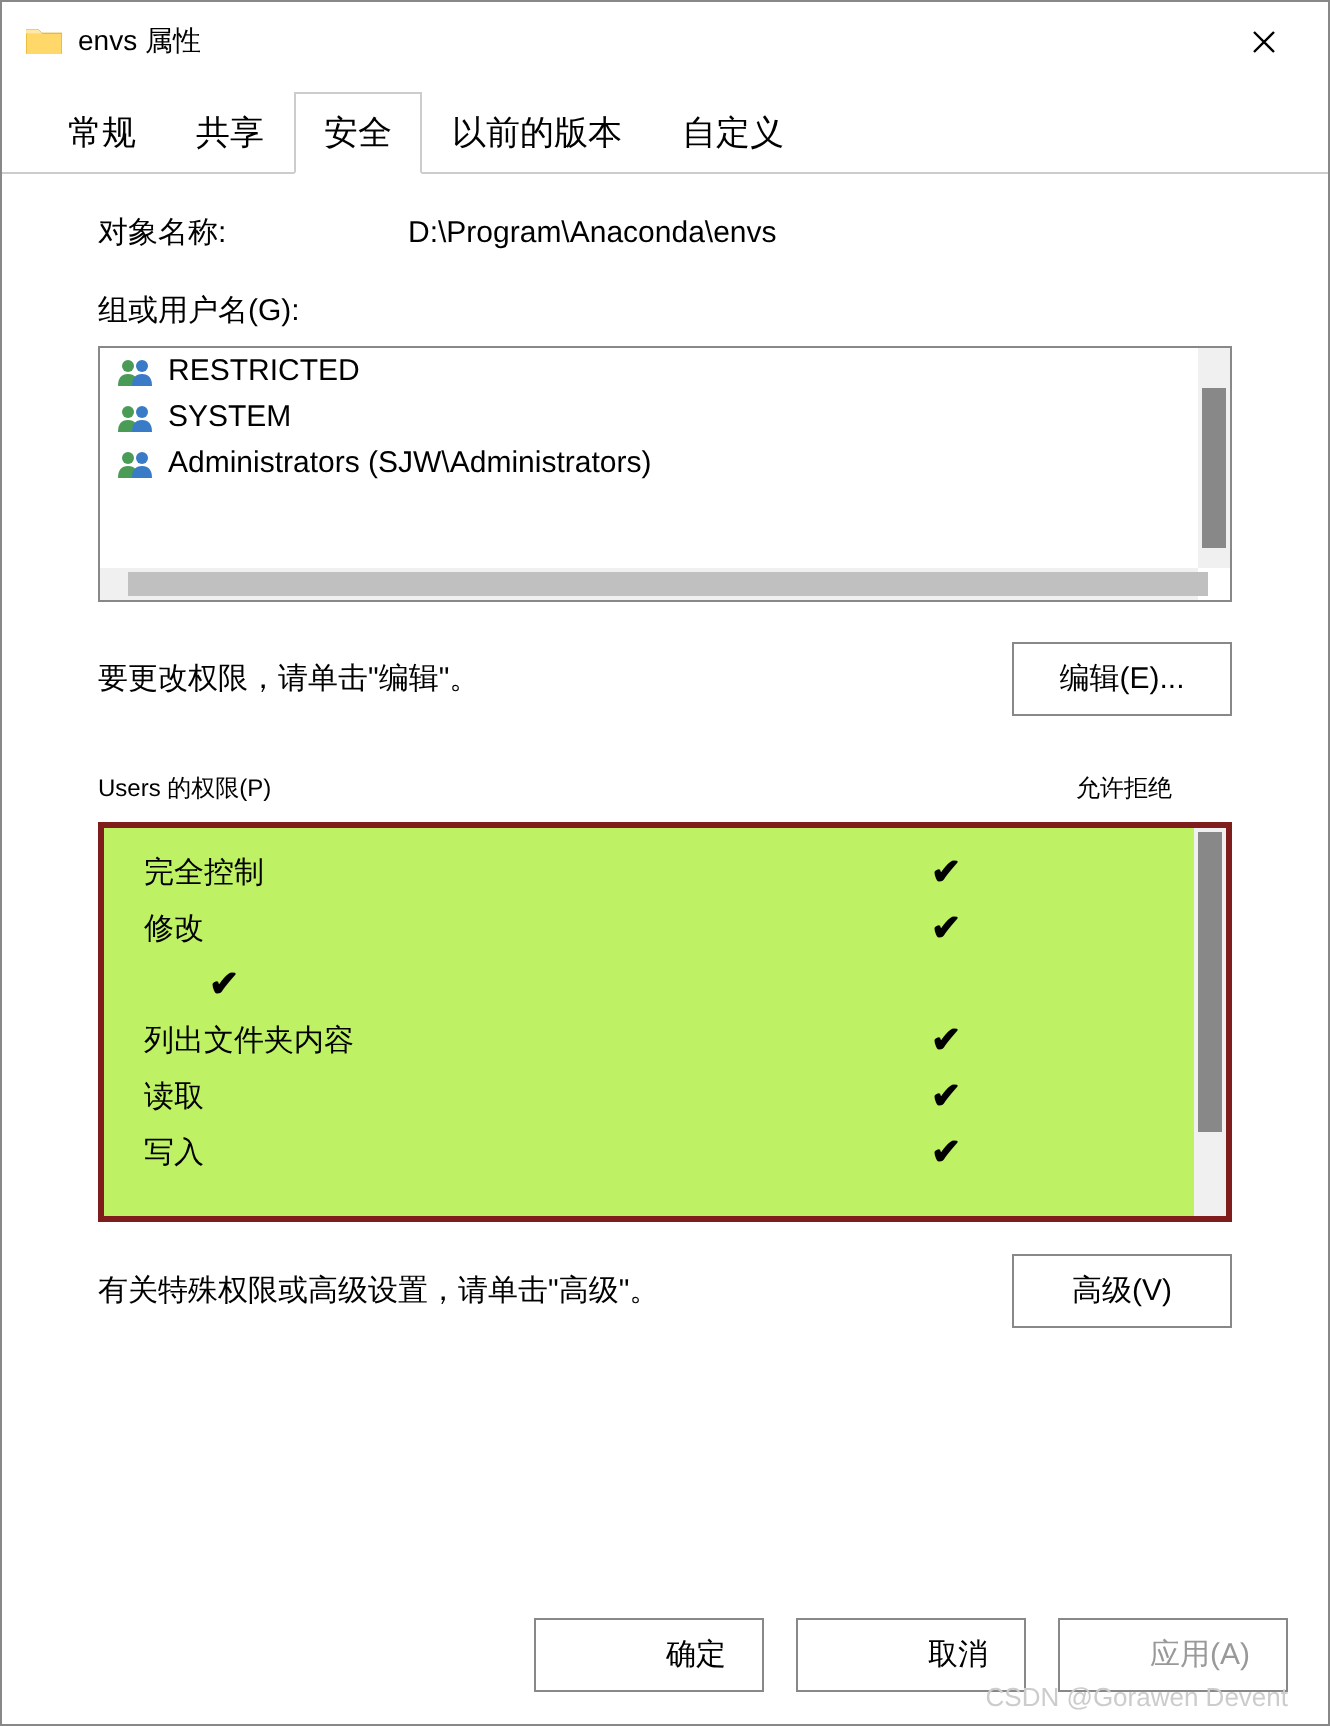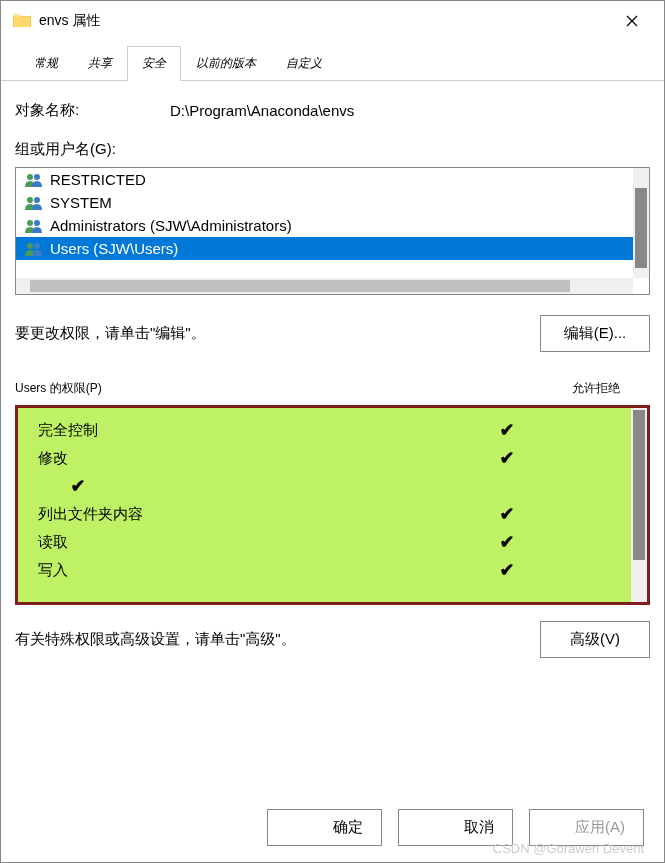--- a/index.html
+++ b/index.html
@@ -2,23 +2,23 @@
 <html><head>
   <meta charset="utf-8">
   <style>
     * { box-sizing: border-box; margin: 0; padding: 0; font-family: "Microsoft YaHei", "Segoe UI", sans-serif; }
     body { width: 665px; height: 863px; background: #fff; border: 1px solid #888; position: relative; }
     .titlebar { display: flex; align-items: center; height: 40px; padding: 0 12px; }
     .folder-icon { width: 18px; height: 16px; margin-right: 8px; }
     .title-text { font-size: 14px; flex: 1; }
     .close-btn { width: 40px; height: 40px; display: flex; align-items: center; justify-content: center; font-size: 16px; cursor: pointer; }
     .tabs { display: flex; border-bottom: 1px solid #ccc; padding: 0 18px; margin-top: 4px; }
-    .tab { padding: 8px 14px; font-size: 12px; cursor: pointer; border: 1px solid transparent; border-bottom: none; position: relative; top: 1px; font-style: italic; }
+    .tab { padding: 8px 14px; font-size: 17px; cursor: pointer; border: 1px solid transparent; border-bottom: none; position: relative; top: 1px; }
     .tab.active { border-color: #ccc; border-bottom: 1px solid #fff; background: #fff; }
-    .panel { padding: 20px 14px; }
+    .panel { padding: 20px 48px; }
     .row { display: flex; align-items: center; margin-bottom: 20px; font-size: 15px; }
     .label { width: 155px; }
     .section-label { font-size: 15px; margin-bottom: 8px; margin-top: 10px; }
     .listbox { border: 1px solid #888; height: 128px; position: relative; background: #fff; overflow: hidden; }
     .list-inner { height: 130px; overflow: hidden; }
     .list-item { display: flex; align-items: center; padding: 3px 8px; font-size: 15px; gap: 6px; cursor: pointer; }
     .list-item.selected { background: #0078d7; color: #fff; }
     .user-icon { width: 20px; height: 16px; flex-shrink: 0; }
     .hscroll-track { position: absolute; bottom: 0; left: 0; right: 16px; height: 16px; background: #f0f0f0; }
     .hscroll-thumb { position: absolute; left: 14px; top: 2px; width: 540px; height: 12px; background: #c0c0c0; }
@@ -98,29 +98,20 @@
         </div>
         <div class="list-item">
           <span class="user-icon"><svg viewBox="0 0 20 16">
               <circle cx="6" cy="5" r="3" fill="#4a9b56"></circle>
               <path d="M1 15 q0 -6 5 -6 t5 6 z" fill="#4a9b56"></path>
               <circle cx="13" cy="5" r="3" fill="#3a7bc8"></circle>
               <path d="M8 15 q0 -6 5 -6 t5 6 z" fill="#3a7bc8"></path>
             </svg></span>
           <span>Administrators (SJW\Administrators)</span>
         </div>
-        <div class="list-item selected">
-          <span class="user-icon"><svg viewBox="0 0 20 16">
-              <circle cx="6" cy="5" r="3" fill="#4a9b56"></circle>
-              <path d="M1 15 q0 -6 5 -6 t5 6 z" fill="#4a9b56"></path>
-              <circle cx="13" cy="5" r="3" fill="#3a7bc8"></circle>
-              <path d="M8 15 q0 -6 5 -6 t5 6 z" fill="#3a7bc8"></path>
-            </svg></span>
-          <span>Users (SJW\Users)</span>
-        </div>
       </div>
     <div class="vscroll-track">
         <div class="vscroll-thumb"></div>
       </div>
     <div class="hscroll-track">
         <div class="hscroll-thumb"></div>
       </div>
   </div>
 
   <div class="edit-row">

